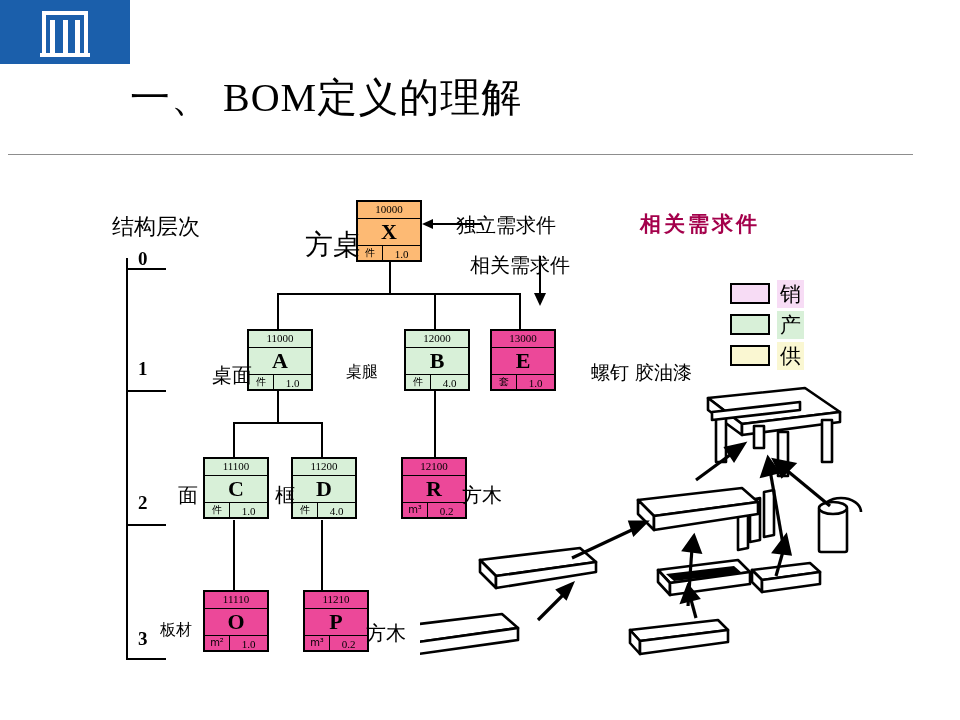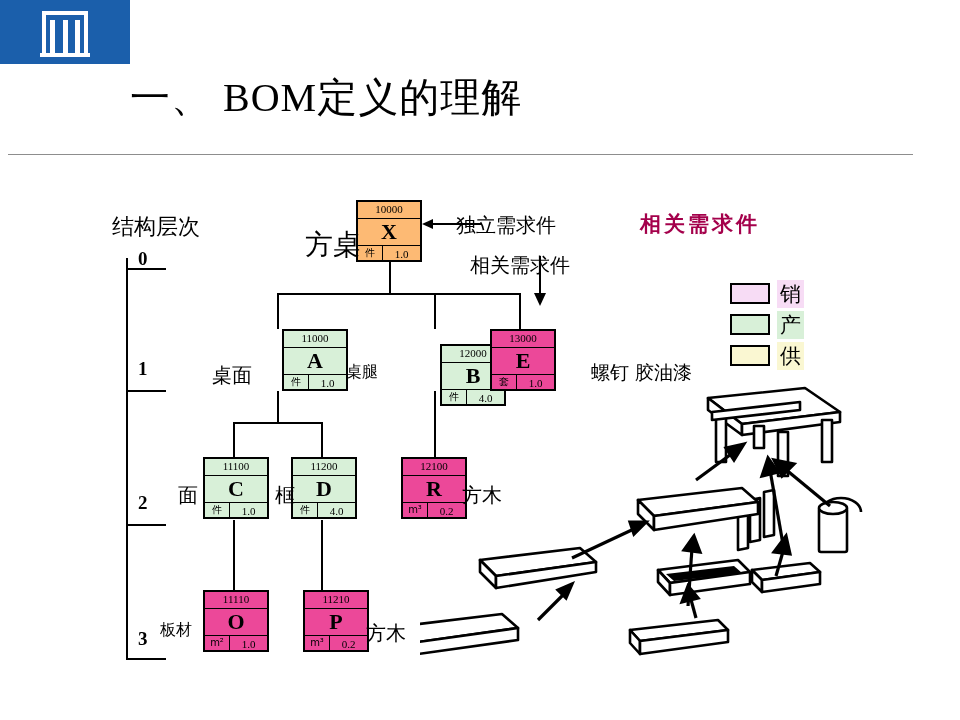--- a/index.html
+++ b/index.html
@@ -169,30 +169,30 @@
 
   <div class="node n-pink" style="left:356px;top:200px;">
     <div class="code">10000</div>
     <div class="letter">X</div>
     <div class="foot">
       <div class="u">件</div>
       <div class="q">1.0</div>
     </div>
   </div>
 
-  <div class="node n-green" style="left:247px;top:329px;margin-left:35px;">
+  <div class="node n-green" style="left:247px;top:329px;">
     <div class="code">11000</div>
     <div class="letter">A</div>
     <div class="foot">
       <div class="u">件</div>
       <div class="q">1.0</div>
     </div>
   </div>
 
-  <div class="node n-green" style="left:404px;top:344px;margin-left:36px;">
+  <div class="node n-green" style="left:404px;top:329px;">
     <div class="code">12000</div>
     <div class="letter">B</div>
     <div class="foot">
       <div class="u">件</div>
       <div class="q">4.0</div>
     </div>
   </div>
 
   <div class="node n-yellow" style="left:490px;top:329px;">
     <div class="code">13000</div>

